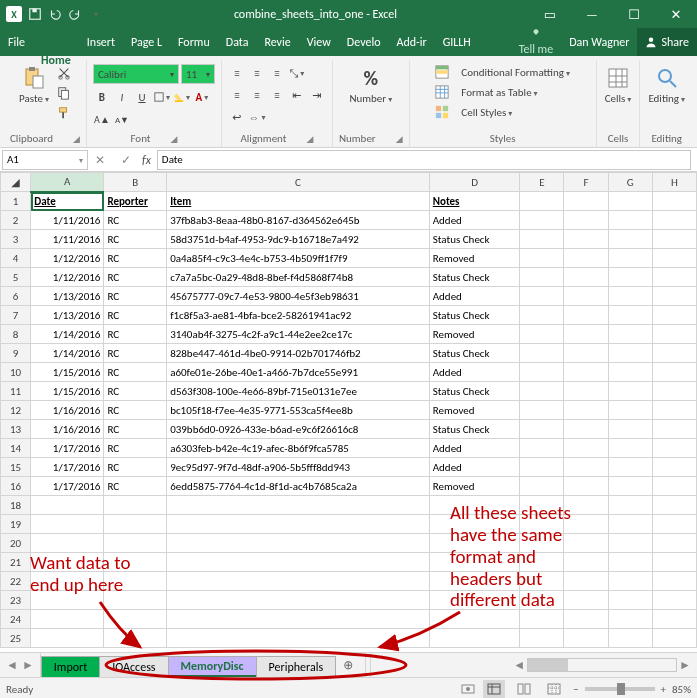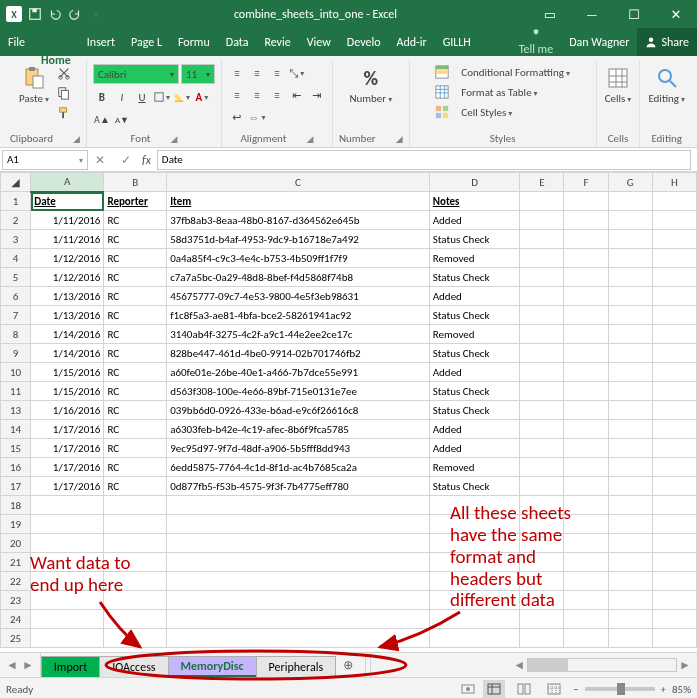--- a/index.html
+++ b/index.html
@@ -475,20 +475,31 @@
           <td style="text-align:right">1/15/2016</td>
           <td>RC</td>
           <td>d563f308-100e-4e66-89bf-715e0131e7ee</td>
           <td>Status Check</td>
           <td></td>
           <td></td>
           <td></td>
           <td></td>
         </tr>
         <tr>
+          <th class="rowh">12</th>
+          <td style="text-align:right">1/16/2016</td>
+          <td>RC</td>
+          <td>bc105f18-f7ee-4e35-9771-553ca5f4ee8b</td>
+          <td>Removed</td>
+          <td></td>
+          <td></td>
+          <td></td>
+          <td></td>
+        </tr>
+        <tr>
           <th class="rowh">13</th>
           <td style="text-align:right">1/16/2016</td>
           <td>RC</td>
           <td>039bb6d0-0926-433e-b6ad-e9c6f26616c8</td>
           <td>Status Check</td>
           <td></td>
           <td></td>
           <td></td>
           <td></td>
         </tr>
@@ -513,31 +524,20 @@
           <td></td>
           <td></td>
           <td></td>
         </tr>
         <tr>
           <th class="rowh">16</th>
           <td style="text-align:right">1/17/2016</td>
           <td>RC</td>
           <td>6edd5875-7764-4c1d-8f1d-ac4b7685ca2a</td>
           <td>Removed</td>
-          <td></td>
-          <td></td>
-          <td></td>
-          <td></td>
-        </tr>
-        <tr>
-          <th class="rowh">17</th>
-          <td style="text-align:right">1/17/2016</td>
-          <td>RC</td>
-          <td>0d877fb5-f53b-4575-9f3f-7b4775eff780</td>
-          <td>Status Check</td>
           <td></td>
           <td></td>
           <td></td>
           <td></td>
         </tr>
         <tr>
           <th class="rowh">18</th>
           <td></td>
           <td></td>
           <td></td>

